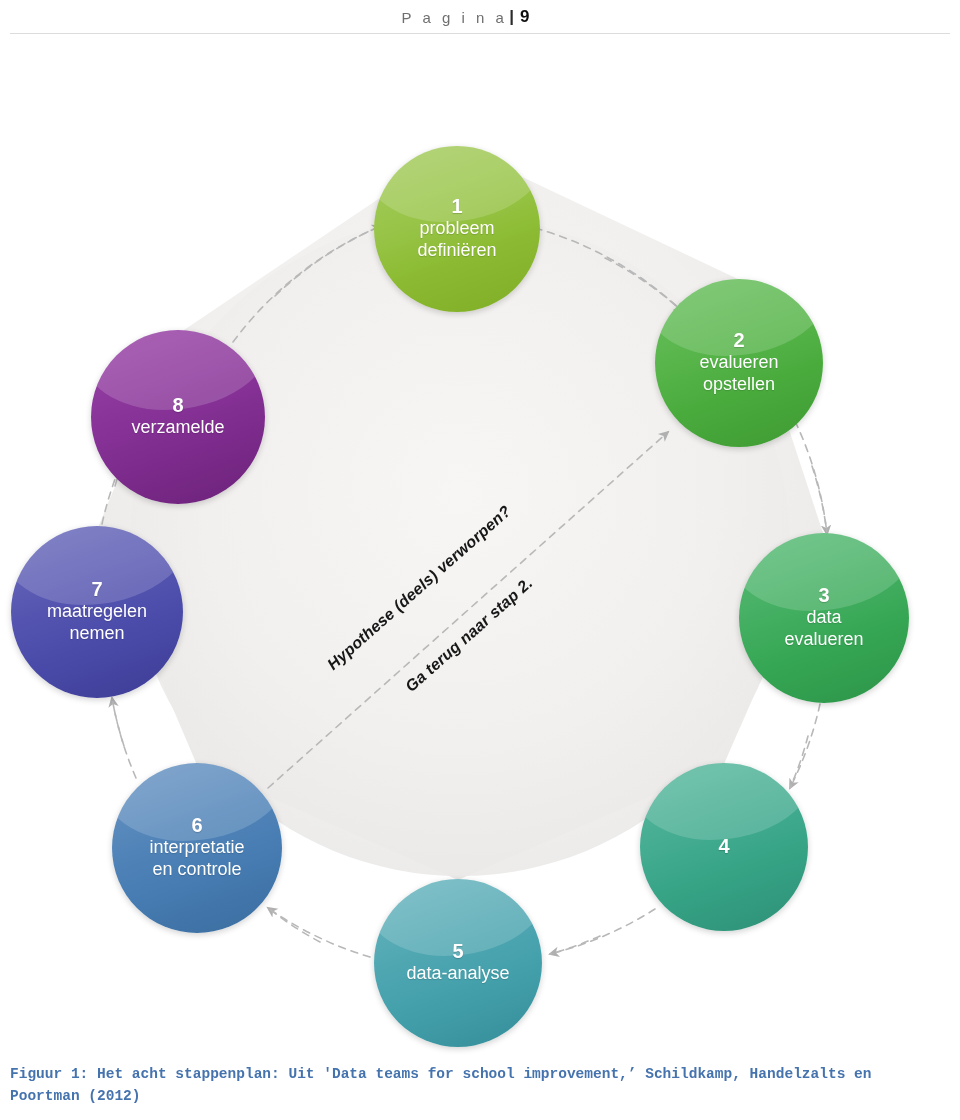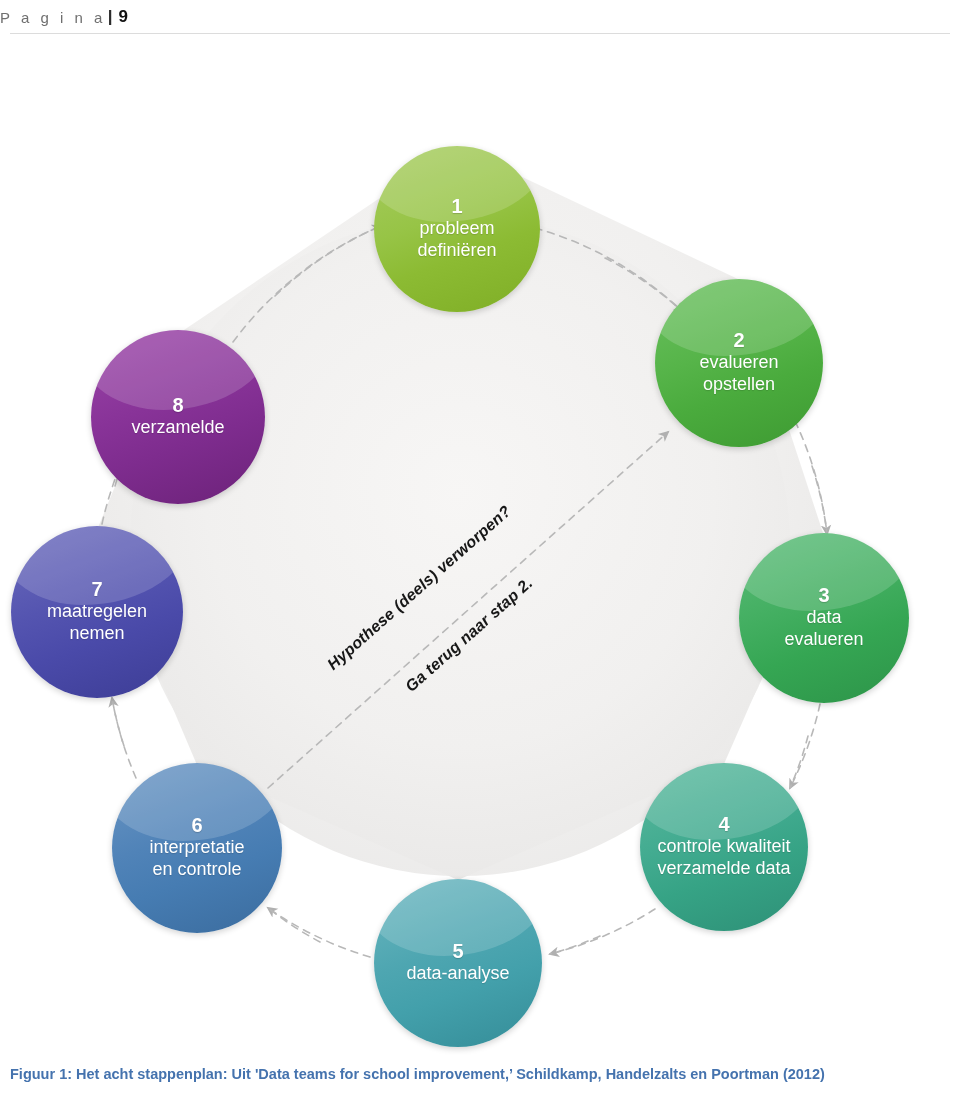--- a/index.html
+++ b/index.html
@@ -18,21 +18,21 @@
   
   #page-header {
     position: absolute;
     top: 0; left: 0;
     width: 960px;
     height: 34px;
     box-sizing: border-box;
     padding-right: 29px;
     display: flex;
     align-items: center;
-    justify-content: flex-start;
+    justify-content: center;
   }
   #page-header .hdr-label {
     font-size: 15px;
     letter-spacing: 3.5px;
     color: #6f6f6f;
     font-family: "Liberation Sans", sans-serif;
   }
   #page-header .hdr-sep {
     color: #2b2b2b;
     font-size: 17px;
@@ -120,21 +120,21 @@
   
   #figure-caption {
     position: absolute;
     left: 10px;
     top: 1064px;
     width: 920px;
     font-size: 14.5px;
     font-weight: 700;
     color: #4573ae;
     line-height: 1.5;
-    font-family: Liberation Sans, sans-serif;
+    font-family: Liberation Mono, monospace;
   }
 </style>
 </head>
 <body>
 
 <div id="page-header">
   <span class="hdr-label">P a g i n a</span>
   <span class="hdr-sep">|</span>
   <span class="hdr-num">9</span>
 </div>
@@ -213,22 +213,20 @@
     <span class="gloss"></span>
     <span class="node-num">3</span>
     <span class="node-label">data
 evalueren</span>
   </div>
 
   <div class="node" style="left:640px; top:717px; width:168px; height:168px;
               background: linear-gradient(160deg,#5cba9f 0%,#42ab90 42%,#36a385 63%,#2e9077 100%);">
     <span class="gloss"></span>
     <span class="node-num">4</span>
-    <span class="node-label">controle kwaliteit
-verzamelde data</span>
   </div>
 
   <div class="node" style="left:374px; top:833px; width:168px; height:168px;
               background: linear-gradient(160deg,#6cb7c0 0%,#4ea6b1 42%,#43a0ab 63%,#358d98 100%);">
     <span class="gloss"></span>
     <span class="node-num">5</span>
     <span class="node-label">data-analyse</span>
   </div>
 
   <div class="node" style="left:112px; top:717px; width:170px; height:170px;

